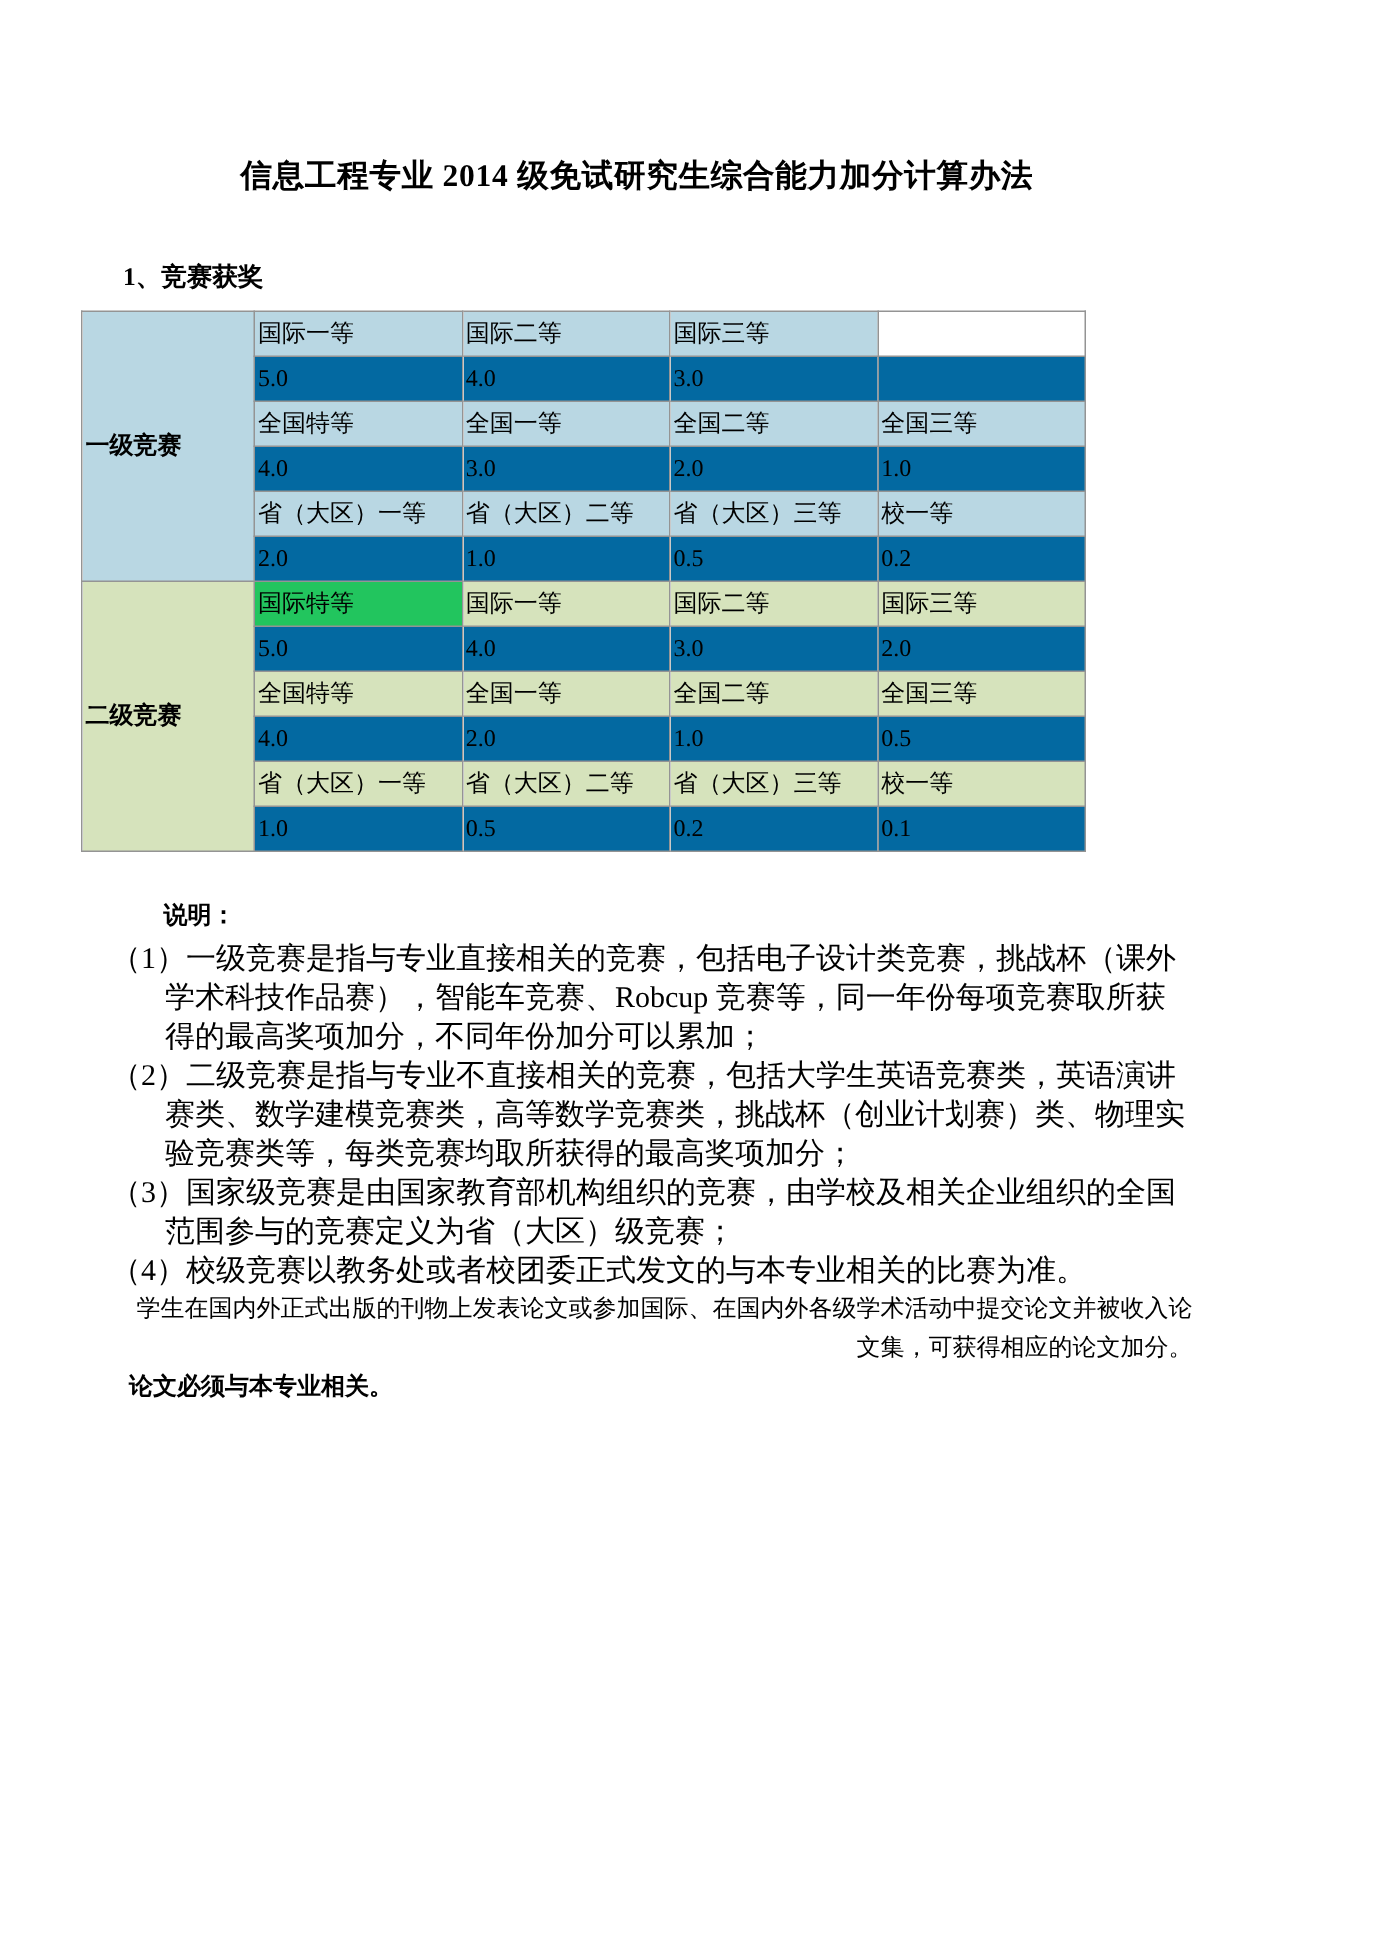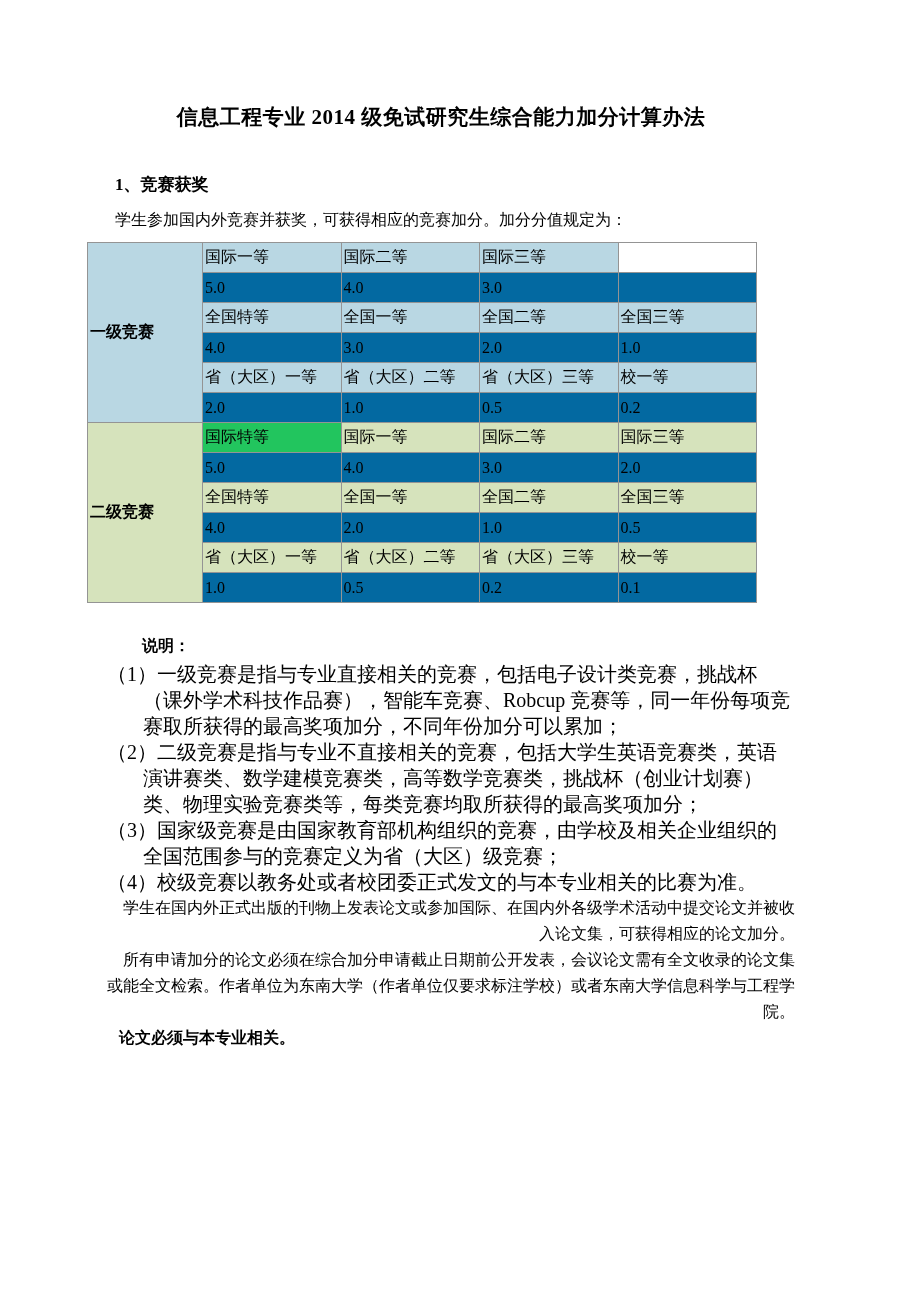--- a/index.html
+++ b/index.html
@@ -6,21 +6,21 @@
   html, body { background: #ffffff; }
   body {
     font-family: "Liberation Serif", "DejaVu Serif", serif;
     color: #000;
   }
   .page {
     width: 920px;
     min-height: 1302px;
     margin: 0 auto;
     background: #fff;
-    padding: 103px 125px 60px 87px;
+    padding: 103px 125px 60px 54px;
     font-family: Liberation Serif, serif;
   }
   .doc-title {
     font-size: 21px;
     font-weight: bold;
     text-align: center;
     letter-spacing: 0.5px;
     margin-bottom: 42px;
   }
   .sec-heading {
@@ -92,21 +92,20 @@
 </head>
 <body>
 
 <div class="page">
 
   <h1 class="doc-title">信息工程专业 2014 级免试研究生综合能力加分计算办法</h1>
 
 
   <h3 class="sub-heading">1、竞赛获奖</h3>
 
-  <p class="intro">学生参加国内外竞赛并获奖，可获得相应的竞赛加分。加分分值规定为：</p>
 
   <table class="score-table">
     <tbody id="score-table-body">
         <tr>
           <td rowspan="6" class="label-cell" style="background: rgb(185, 215, 227);">一级竞赛</td>
           <td class="header-cell" style="background: rgb(185, 215, 227);">国际一等</td>
           <td class="header-cell" style="background: rgb(185, 215, 227);">国际二等</td>
           <td class="header-cell" style="background: rgb(185, 215, 227);">国际三等</td>
           <td class="header-cell"></td>
         </tr>
@@ -185,18 +184,17 @@
   <div id="notes-list">
       <p class="note-item">（1）一级竞赛是指与专业直接相关的竞赛，包括电子设计类竞赛，挑战杯（课外学术科技作品赛），智能车竞赛、Robcup 竞赛等，同一年份每项竞赛取所获得的最高奖项加分，不同年份加分可以累加；</p>
       <p class="note-item">（2）二级竞赛是指与专业不直接相关的竞赛，包括大学生英语竞赛类，英语演讲赛类、数学建模竞赛类，高等数学竞赛类，挑战杯（创业计划赛）类、物理实验竞赛类等，每类竞赛均取所获得的最高奖项加分；</p>
       <p class="note-item">（3）国家级竞赛是由国家教育部机构组织的竞赛，由学校及相关企业组织的全国范围参与的竞赛定义为省（大区）级竞赛；</p>
       <p class="note-item">（4）校级竞赛以教务处或者校团委正式发文的与本专业相关的比赛为准。</p>
     </div>
 
 
   <div id="papers-paragraphs">
       <p class="body-para">学生在国内外正式出版的刊物上发表论文或参加国际、在国内外各级学术活动中提交论文并被收入论文集，可获得相应的论文加分。</p>
-      <p class="body-para">所有申请加分的论文必须在综合加分申请截止日期前公开发表，会议论文需有全文收录的论文集或能全文检索。作者单位为东南大学（作者单位仅要求标注学校）或者东南大学信息科学与工程学院。</p>
     </div>
 
   <p class="bold-note">论文必须与本专业相关。</p>
 
 </div>
 
 </body></html>

